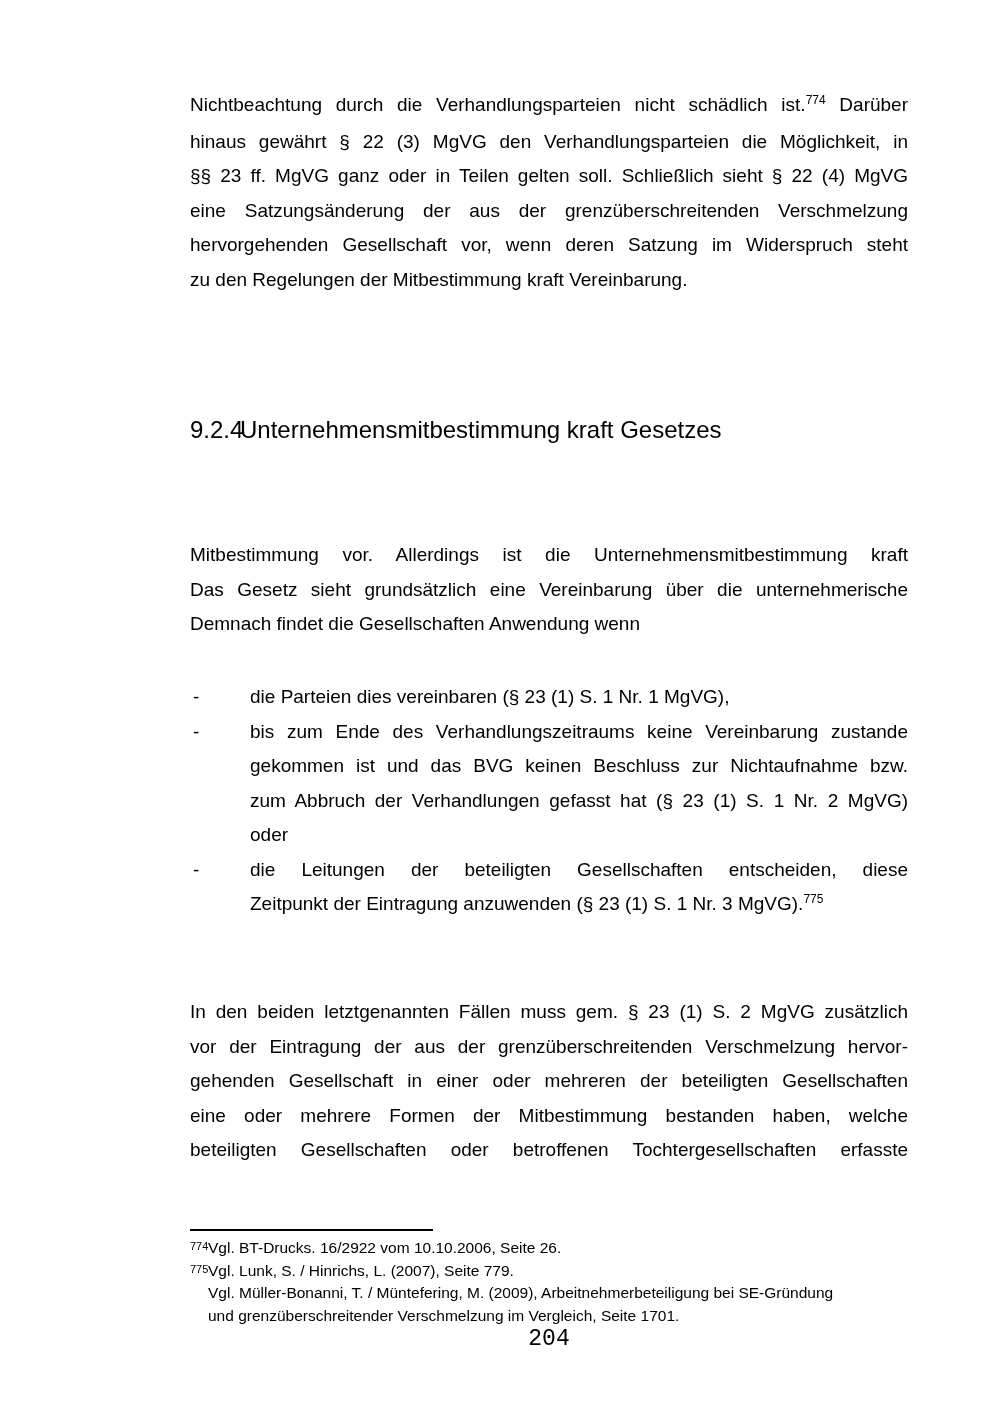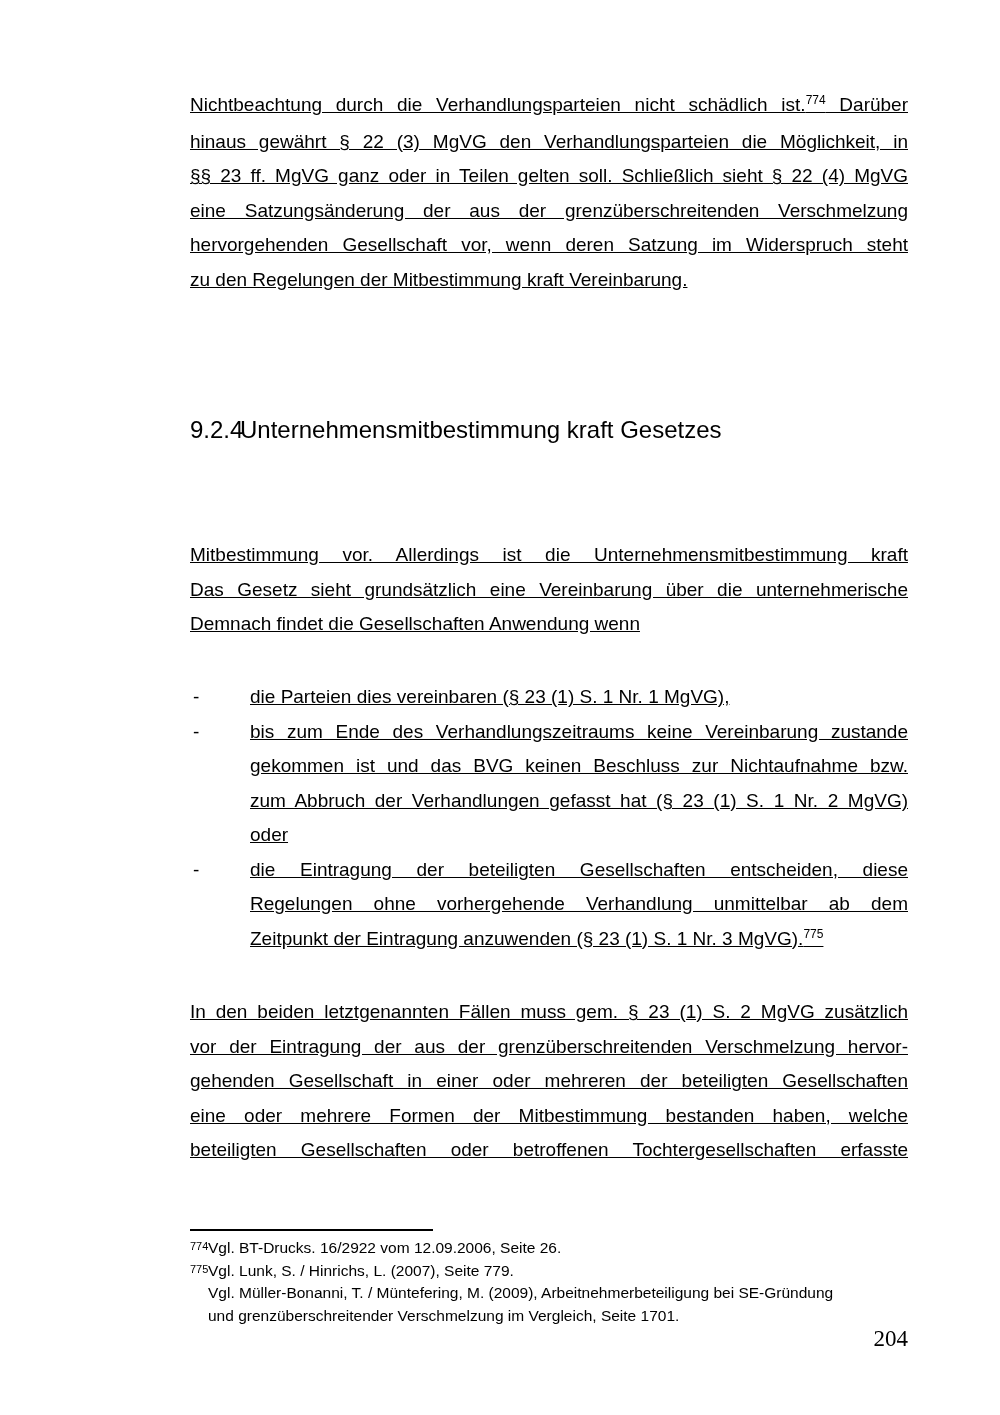--- a/index.html
+++ b/index.html
@@ -7,41 +7,41 @@
   body {
     position: relative;
     font-family: "Liberation Sans", sans-serif;
     color: #000000;
     overflow: hidden;
   }
   .content { position: absolute; left: 190px; top: 0; width: 718px; height: 1415px; }
   .block { position: absolute; left: 0; width: 718px; }
 
   .body-text { font-size: 19px; line-height: 34.5px; }
-  .tline { min-height: 34.5px; text-align: left; white-space: normal; text-decoration: underline; }
+  .tline { min-height: 34.5px; text-align: left; white-space: normal; }
   .jline { text-align: justify; text-align-last: justify; text-justify: inter-word; }
   .sup { font-size: 12px; position: relative; top: -7px; }
 
   #para-intro   { top: 88px; }
   #section-heading { top: 413px; font-size: 24px; font-weight: normal; line-height: 34.5px; }
   .h-num { display: inline-block; width: 50px; }
   #para-law     { top: 538px; }
   #bullet-list  { top: 680px; }
   .list-item { position: relative; padding-left: 60px; }
   .list-marker { position: absolute; left: 3px; top: 0; line-height: 34.5px; }
   #para-closing { top: 995px; }
 
   #footnote-sep { top: 1229px; width: 243px; border-top: 2px solid #000; height: 0; }
   #footnotes { top: 1237px; font-size: 15.5px; line-height: 22.6px; }
   .fn-line { position: relative; padding-left: 18px; min-height: 22.6px; }
   .fn-sup { position: absolute; left: 0; top: -2px; font-size: 11px; }
 
   #page-number {
-    top: 1326px; text-align: right;
-    font-family: Liberation Serif, serif;
+    top: 1326px; text-align: center;
+    font-family: Liberation Mono, monospace;
     font-size: 23px; line-height: 26px;
   }
 </style>
 </head>
 <body>
 
 <div class="content">
 
   <div id="para-intro" class="block body-text">
       <div class="tline jline"><span>Nichtbeachtung durch die Verhandlungsparteien nicht schädlich ist.</span><span class="sup">774</span><span> Darüber</span></div>
@@ -69,38 +69,37 @@
       </div>
       <div class="list-item">
         <span class="list-marker">-</span>
         <div class="tline jline"><span>bis zum Ende des Verhandlungszeitraums keine Vereinbarung zustande</span></div>
         <div class="tline jline"><span>gekommen ist und das BVG keinen Beschluss zur Nichtaufnahme bzw.</span></div>
         <div class="tline jline"><span>zum Abbruch der Verhandlungen gefasst hat (§ 23 (1) S. 1 Nr. 2 MgVG)</span></div>
         <div class="tline"><span>oder</span></div>
       </div>
       <div class="list-item">
         <span class="list-marker">-</span>
-        <div class="tline jline"><span>die Eintragung der beteiligten Gesellschaften entscheiden, diese</span></div>
-        <div class="tline jline"><span>Regelungen ohne vorhergehende Verhandlung unmittelbar ab dem</span></div>
+        <div class="tline jline"><span>die Leitungen der beteiligten Gesellschaften entscheiden, diese</span></div>
         <div class="tline"><span>Zeitpunkt der Eintragung anzuwenden (§ 23 (1) S. 1 Nr. 3 MgVG).</span><span class="sup">775</span></div>
       </div>
     </div>
 
   <div id="para-closing" class="block body-text">
       <div class="tline jline"><span>In den beiden letztgenannten Fällen muss gem. § 23 (1) S. 2 MgVG zusätzlich</span></div>
       <div class="tline jline"><span>vor der Eintragung der aus der grenzüberschreitenden Verschmelzung hervor-</span></div>
       <div class="tline jline"><span>gehenden Gesellschaft in einer oder mehreren der beteiligten Gesellschaften</span></div>
       <div class="tline jline"><span>eine oder mehrere Formen der Mitbestimmung bestanden haben, welche</span></div>
       <div class="tline jline"><span>beteiligten Gesellschaften oder betroffenen Tochtergesellschaften erfasste</span></div>
     </div>
 
   <div id="footnote-sep" class="block"></div>
 
   <div id="footnotes" class="block">
-      <div class="fn-line"><span class="fn-sup">774</span><span>Vgl. BT-Drucks. 16/2922 vom 12.09.2006, Seite 26.</span></div>
+      <div class="fn-line"><span class="fn-sup">774</span><span>Vgl. BT-Drucks. 16/2922 vom 10.10.2006, Seite 26.</span></div>
       <div class="fn-line"><span class="fn-sup">775</span><span>Vgl. Lunk, S. / Hinrichs, L. (2007), Seite 779.</span></div>
       <div class="fn-line"><span>Vgl. Müller-Bonanni, T. / Müntefering, M. (2009), Arbeitnehmerbeteiligung bei SE-Gründung</span></div>
       <div class="fn-line"><span>und grenzüberschreitender Verschmelzung im Vergleich, Seite 1701.</span></div>
     </div>
 
   <div id="page-number" class="block">204</div>
 
 </div>
 
 </body></html>

